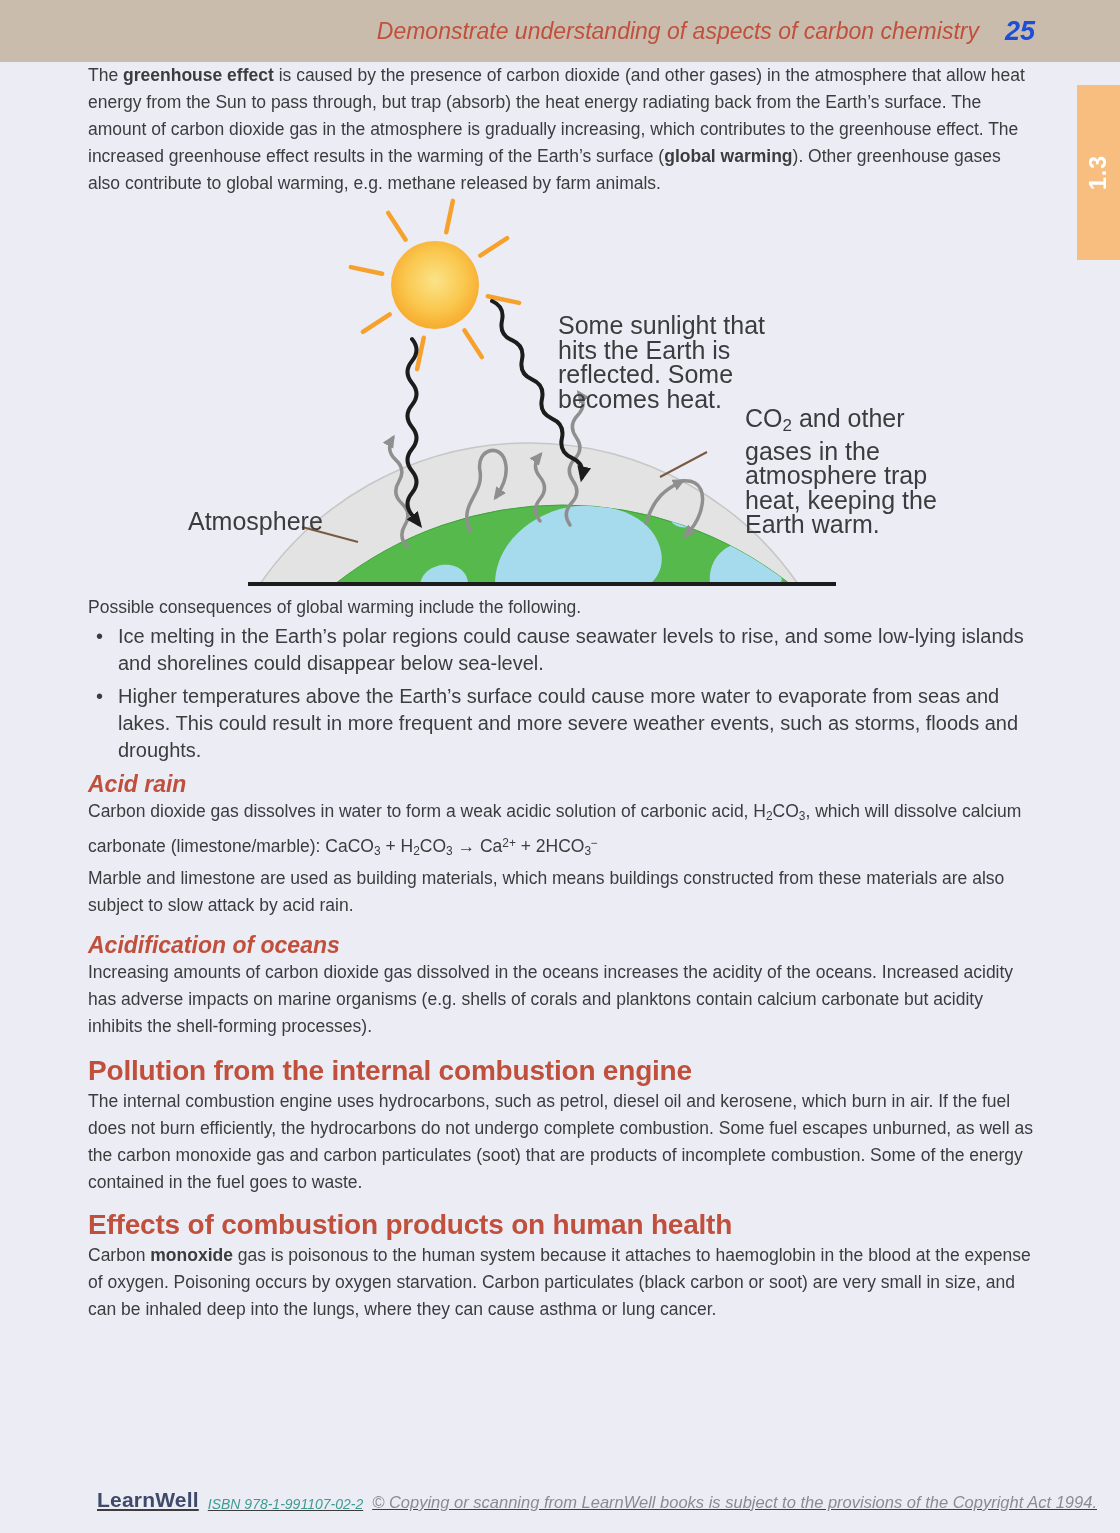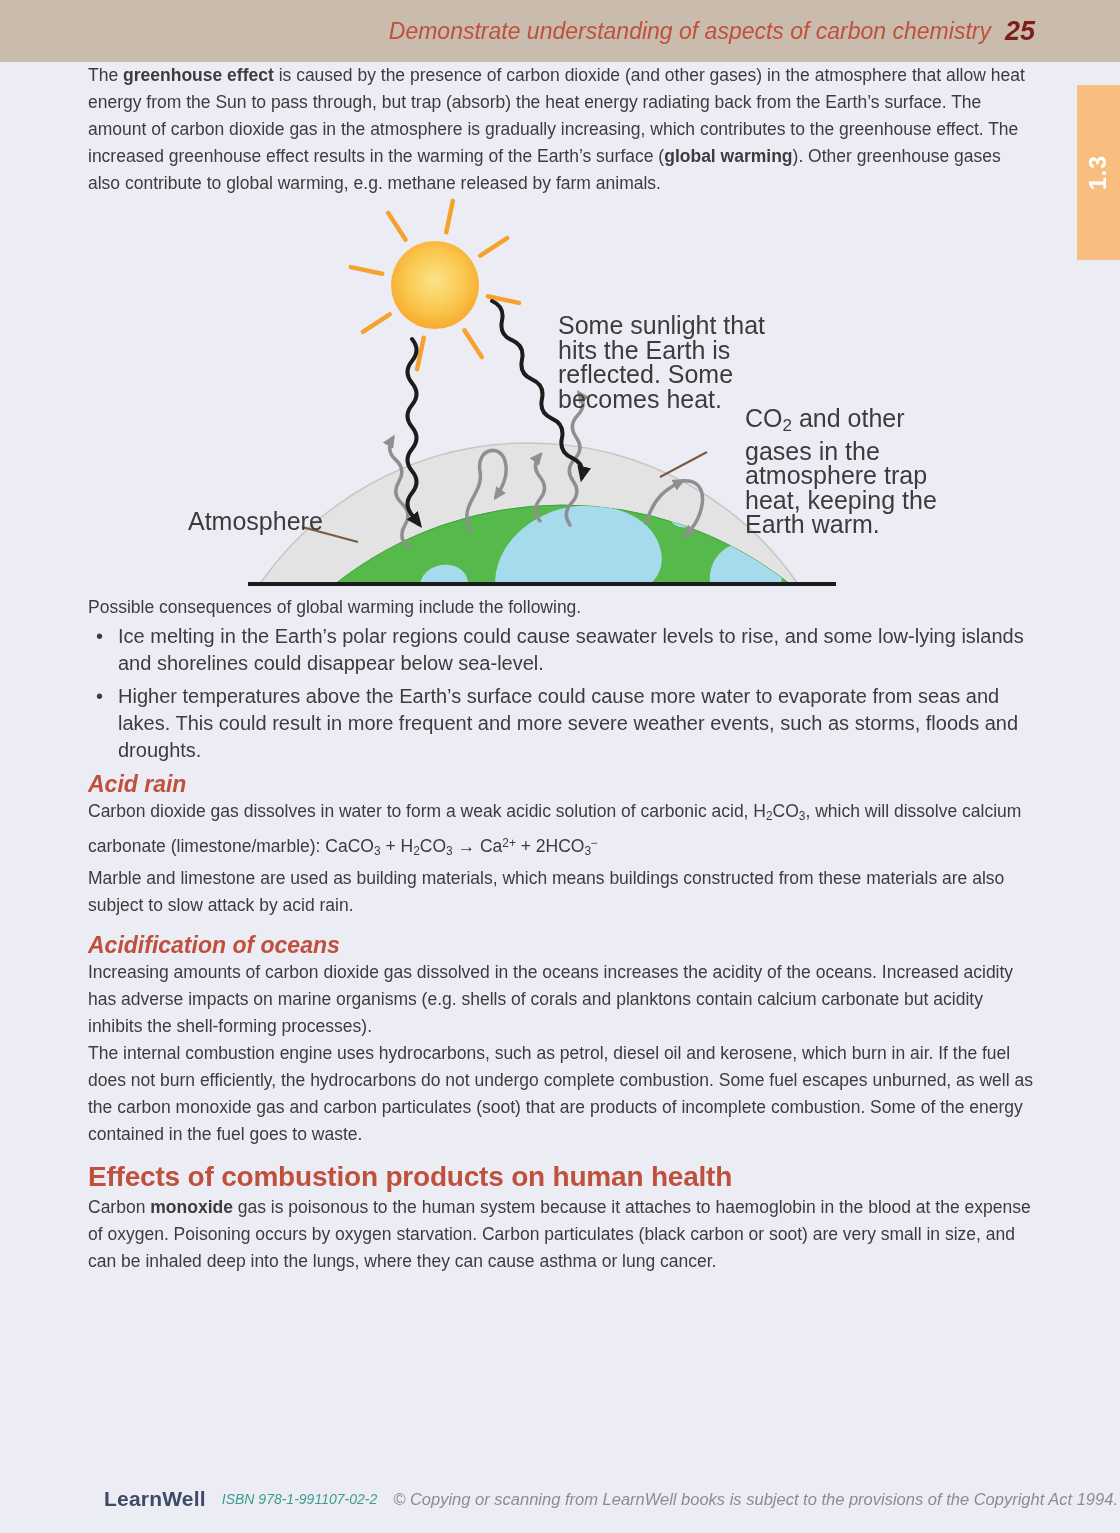--- a/index.html
+++ b/index.html
@@ -1,22 +1,22 @@
 <!DOCTYPE html>
 <html><head>
 <meta charset="utf-8">
 <style>
   html,body{margin:0;padding:0;background:#ECECF5;}
   .page{position:relative;width:1120px;height:1533px;background:#ECECF5;overflow:hidden;
         font-family:"Liberation Sans","DejaVu Sans",sans-serif;color:#3C3C3E;}
   
   .band{height:62px;background:#C9BCAC;display:flex;align-items:center;justify-content:flex-end;
-        gap:14px;padding-right:85px;box-sizing:border-box;}
+        gap:26px;padding-right:85px;box-sizing:border-box;}
   .band-title{color:#C0503C;font-style:italic;font-size:23px;}
-  .band-num{color:#7f1d1d;font-style:italic;font-weight:bold;font-size:27px;}
+  .band-num{color:#1d4ed8;font-style:italic;font-weight:bold;font-size:27px;}
   
   .tab{position:absolute;top:85px;right:0;width:43px;height:175px;background:#F8BE80;
        display:flex;align-items:center;justify-content:center;}
   .tab span{transform:rotate(-90deg);color:#FFFFFF;font-size:23px;font-weight:bold;letter-spacing:1px;}
   .content{margin:0 85px 0 88px;}
   h1,h2{margin:0;color:#C0503C;}
   h2{font-size:23px;font-style:italic;font-weight:bold;line-height:28px;}
   h1{font-size:28px;font-weight:bold;line-height:34px;letter-spacing:-0.2px;}
   p.body{margin:0;font-size:17.5px;line-height:27px;}
   .b{font-weight:bold;}
@@ -29,21 +29,21 @@
   ul.bullets li{position:relative;padding-left:30px;margin-bottom:6px;font-size:20px;line-height:27px;}
   ul.bullets li::before{content:"\2022";position:absolute;left:8px;top:0;}
   
   .diagram{position:relative;height:385px;margin-top:12px;}
   .diagram svg{position:absolute;left:152px;top:-18px;}
   .dlabel{position:absolute;font-size:25px;line-height:24.5px;color:#3C3C3E;}
   #lbl-sunlight{left:470px;top:104px;width:228px;}
   #lbl-co2{left:657px;top:197px;width:208px;}
   #lbl-atmosphere{left:100px;top:300px;}
   
-  footer{position:absolute;left:88px;top:1486px;width:960px;display:flex;align-items:center;gap:16px;white-space:nowrap;}
+  footer{position:absolute;left:88px;top:1486px;width:960px;display:flex;align-items:flex-end;gap:9px;white-space:nowrap;text-decoration:underline;}
   .brand{color:#3E4A68;font-size:21px;font-weight:bold;letter-spacing:0.2px;}
   .isbn{color:#3D9C90;font-style:italic;font-size:14px;}
   .copy{color:#8B8B90;font-style:italic;font-size:16.5px;}
 </style>
 </head>
 <body>
 
 <div class="page">
 
   <header class="band">
@@ -149,20 +149,21 @@
       <li><span>Higher temperatures above the Earth’s surface could cause more water to evaporate from seas and lakes. This could result in more frequent and more severe weather events, such as storms, floods and droughts.</span></li>
     </ul>
 
     <h2 class="mt10">Acid rain</h2>
     <p class="body mt5"><span>Carbon dioxide gas dissolves in water to form a weak acidic solution of carbonic acid, H</span><span class="sub">2</span><span>CO</span><span class="sub">3</span><span>, which will dissolve calcium carbonate (limestone/marble): CaCO</span><span class="sub">3</span><span> + H</span><span class="sub">2</span><span>CO</span><span class="sub">3</span><span> → Ca</span><span class="sup">2+</span><span> + 2HCO</span><span class="sub">3</span><span class="sup">−</span></p>
     <p class="body mt14">Marble and limestone are used as building materials, which means buildings constructed from these materials are also subject to slow attack by acid rain.</p>
 
     <h2 class="mt12">Acidification of oceans</h2>
     <p class="body mt5">Increasing amounts of carbon dioxide gas dissolved in the oceans increases the acidity of the oceans. Increased acidity has adverse impacts on marine organisms (e.g. shells of corals and planktons contain calcium carbonate but acidity inhibits the shell-forming processes).</p>
 
+    <h1 class="mt14">Pollution from the internal combustion engine</h1>
     <p class="body mt6">The internal combustion engine uses hydrocarbons, such as petrol, diesel oil and kerosene, which burn in air. If the fuel does not burn efficiently, the hydrocarbons do not undergo complete combustion. Some fuel escapes unburned, as well as the carbon monoxide gas and carbon particulates (soot) that are products of incomplete combustion. Some of the energy contained in the fuel goes to waste.</p>
 
     <h1 class="mt12">Effects of combustion products on human health</h1>
     <p class="body mt6"><span>Carbon </span><span class="b">monoxide</span><span> gas is poisonous to the human system because it attaches to haemoglobin in the blood at the expense of oxygen. Poisoning occurs by oxygen starvation. Carbon particulates (black carbon or soot) are very small in size, and can be inhaled deep into the lungs, where they can cause asthma or lung cancer.</span></p>
 
   </main>
 
   <footer>
     <svg width="26" height="26" viewBox="0 0 26 26">
       <circle cx="13" cy="13" r="10.5" fill="none" stroke="#63ACA2" stroke-width="2"></circle>

